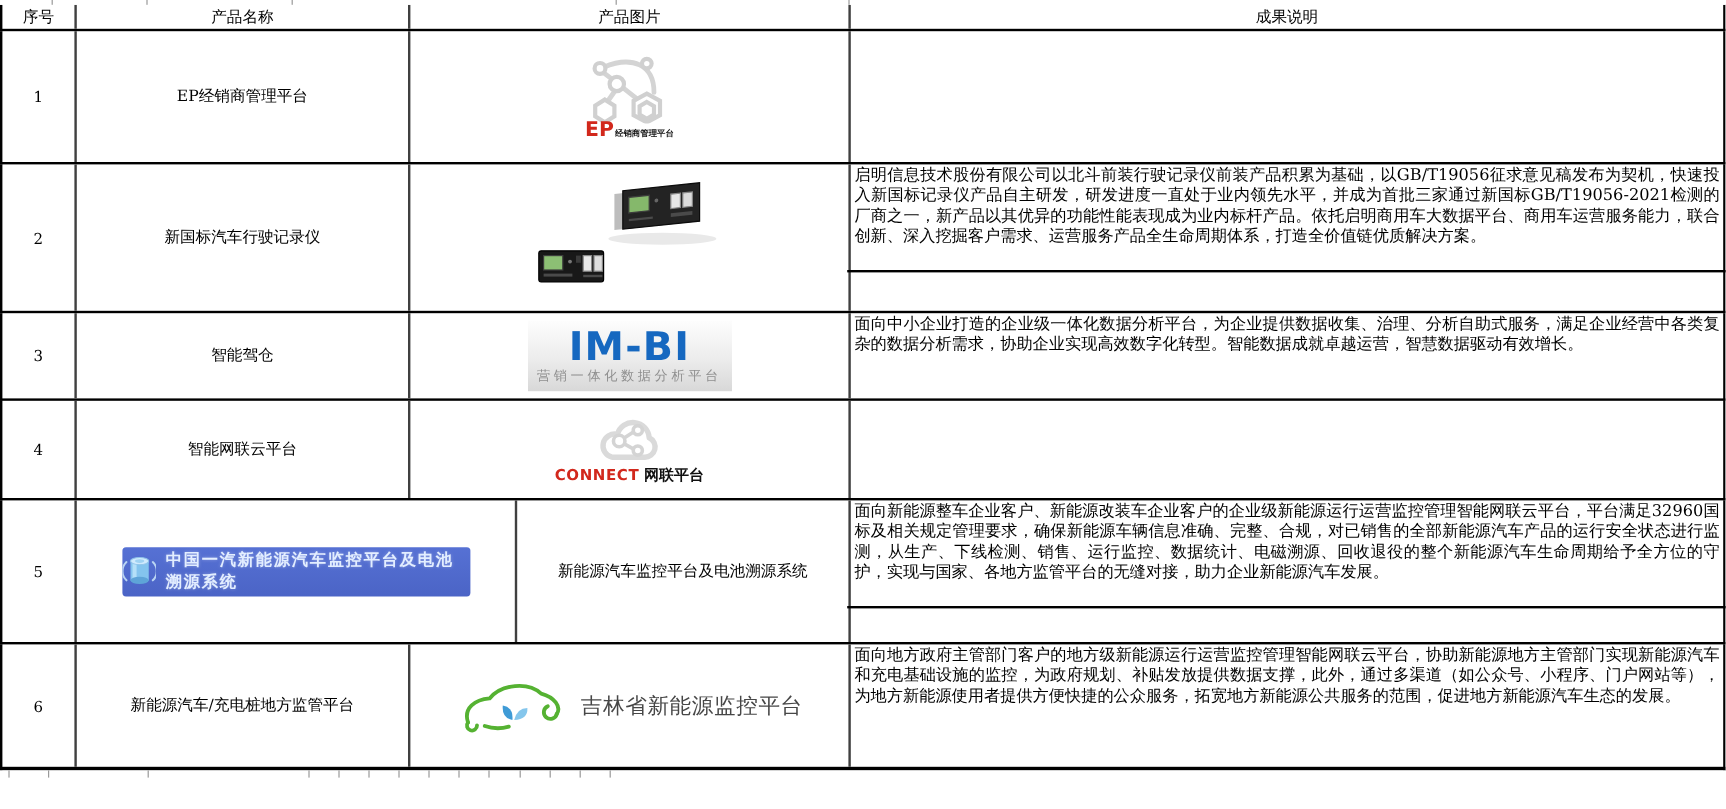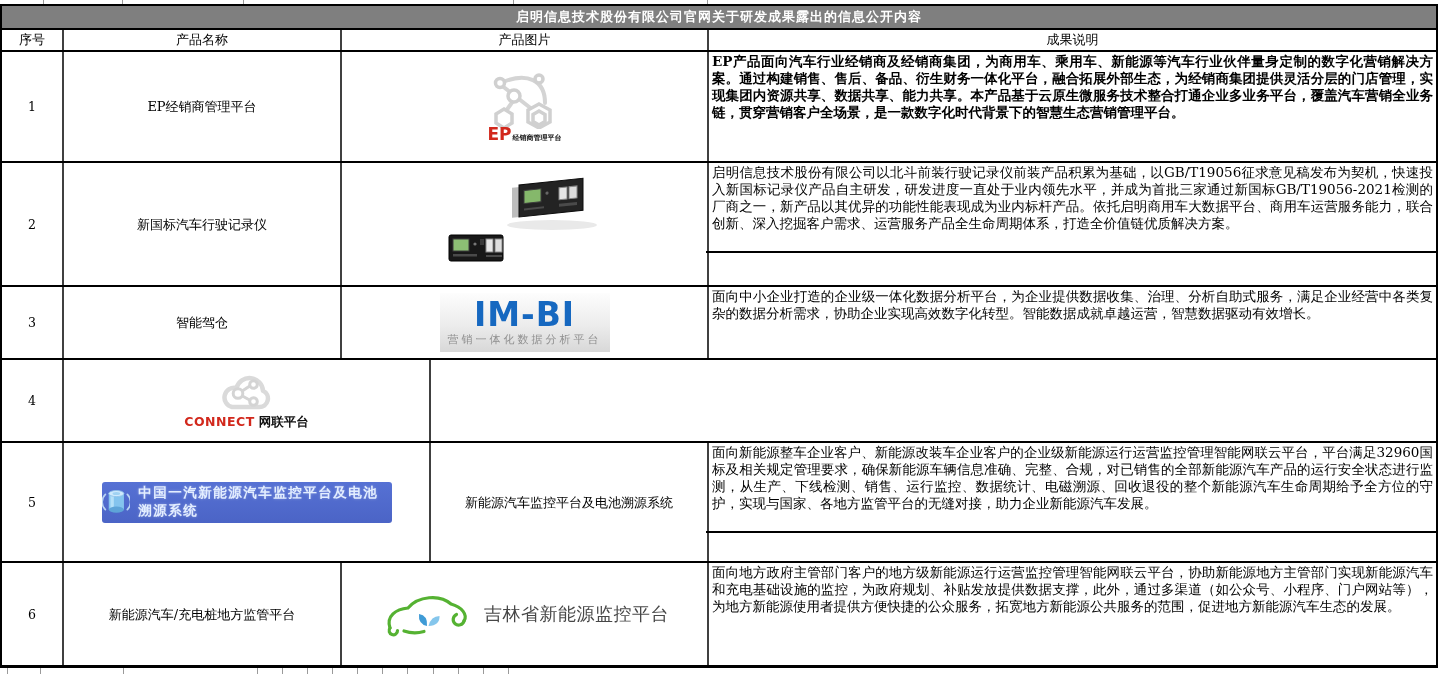--- a/index.html
+++ b/index.html
@@ -70,23 +70,20 @@
 <div class="sheet">
 
   <div class="strip" style="height:4px;" id="topStrip">
       <div class="tick" style="left: 43px;"></div>
       <div class="tick" style="left: 122px;"></div>
       <div class="tick" style="left: 243px;"></div>
       <div class="tick" style="left: 513px;"></div>
       <div class="tick" style="left: 707px;"></div>
     </div>
 
-  <div class="title-bar">
-    <span>启明信息技术股份有限公司官网关于研发成果露出的信息公开内容</span>
-  </div>
 
   <div class="thead">
     <div class="cell c-no">序号</div>
     <div class="cell c-name">产品名称</div>
     <div class="cell c-img">产品图片</div>
     <div class="cell c-desc">成果说明</div>
   </div>
 
   <div class="trow" style="height:111px;">
     <div class="cell c-no">1</div>
@@ -108,21 +105,20 @@
             <polygon points="60,33 71,39 71,51 60,57 49,51 49,39"></polygon>
             <polygon points="60,40 66,43.5 66,50.5 60,54 54,50.5 54,43.5"></polygon>
           </g>
         </svg>
         <div class="ep-caption">
           <span class="ep-en">EP</span>
           <span class="ep-cn">经销商管理平台</span>
         </div>
       </div>
     </div>
-    <div class="cell c-desc desc-bold">EP产品面向汽车行业经销商及经销商集团，为商用车、乘用车、新能源等汽车行业伙伴量身定制的数字化营销解决方案。通过构建销售、售后、备品、衍生财务一体化平台，融合拓展外部生态，为经销商集团提供灵活分层的门店管理，实现集团内资源共享、数据共享、能力共享。本产品基于云原生微服务技术整合打通企业多业务平台，覆盖汽车营销全业务链，贯穿营销客户全场景，是一款数字化时代背景下的智慧生态营销管理平台。</div>
   </div>
 
   <div class="trow" style="height:124px;">
     <div class="cell c-no">2</div>
     <div class="cell c-name">新国标汽车行驶记录仪</div>
     <div class="cell c-img">
       <svg width="175" height="95" viewBox="0 0 175 95">
         <ellipse cx="115" cy="48" rx="45" ry="5" fill="#e9e9e9"></ellipse>
         <g transform="translate(82,8) skewY(-6)">
           <rect x="-7" y="2" width="8" height="30" fill="#bdbdbd"></rect>
@@ -159,20 +155,21 @@
       <div class="imbi-box">
         <div class="imbi-title">IM-BI</div>
         <div class="imbi-sub">营销一体化数据分析平台</div>
       </div>
     </div>
     <div class="cell c-desc">面向中小企业打造的企业级一体化数据分析平台，为企业提供数据收集、治理、分析自助式服务，满足企业经营中各类复杂的数据分析需求，协助企业实现高效数字化转型。智能数据成就卓越运营，智慧数据驱动有效增长。</div>
   </div>
 
   <div class="trow" style="height:83px;">
     <div class="cell c-no">4</div>
+    <div class="cell c-name">智能网联云平台</div>
     <div class="cell c-img">
       <div class="connect-wrap">
         <svg width="56" height="44" viewBox="0 0 56 44">
           <path d="M13 37 h27 a8.5 8.5 0 0 0 4 -16.2 a13.5 13.5 0 0 0 -26.5 -2.8 a9.5 9.5 0 0 0 -4.5 19 z" fill="#ffffff" stroke="#dadada" stroke-width="4.5" stroke-linejoin="round"></path>
           <g stroke="#d4d4d4" stroke-width="3" fill="#ffffff">
             <path d="M22.5 21.5 L31.5 15.5 M22.5 25.5 L31.5 30.5" fill="none"></path>
             <circle cx="19" cy="23.5" r="4.8"></circle>
             <circle cx="34.5" cy="14.5" r="3.8"></circle>
             <circle cx="34.5" cy="31.5" r="3.8"></circle>
           </g>

